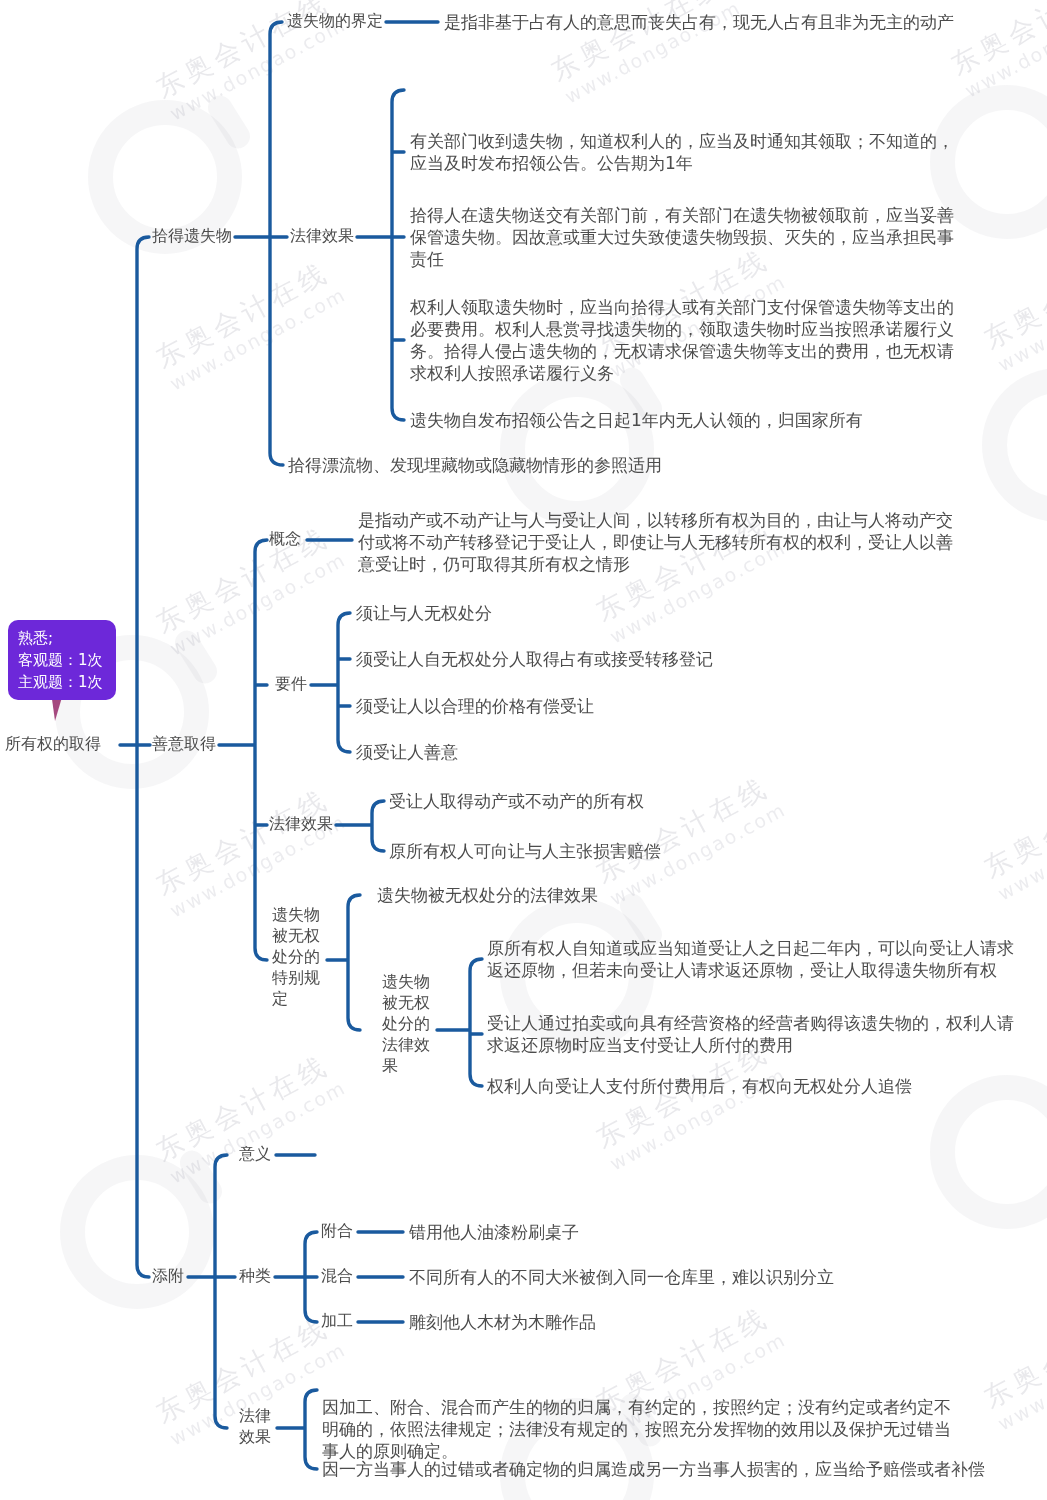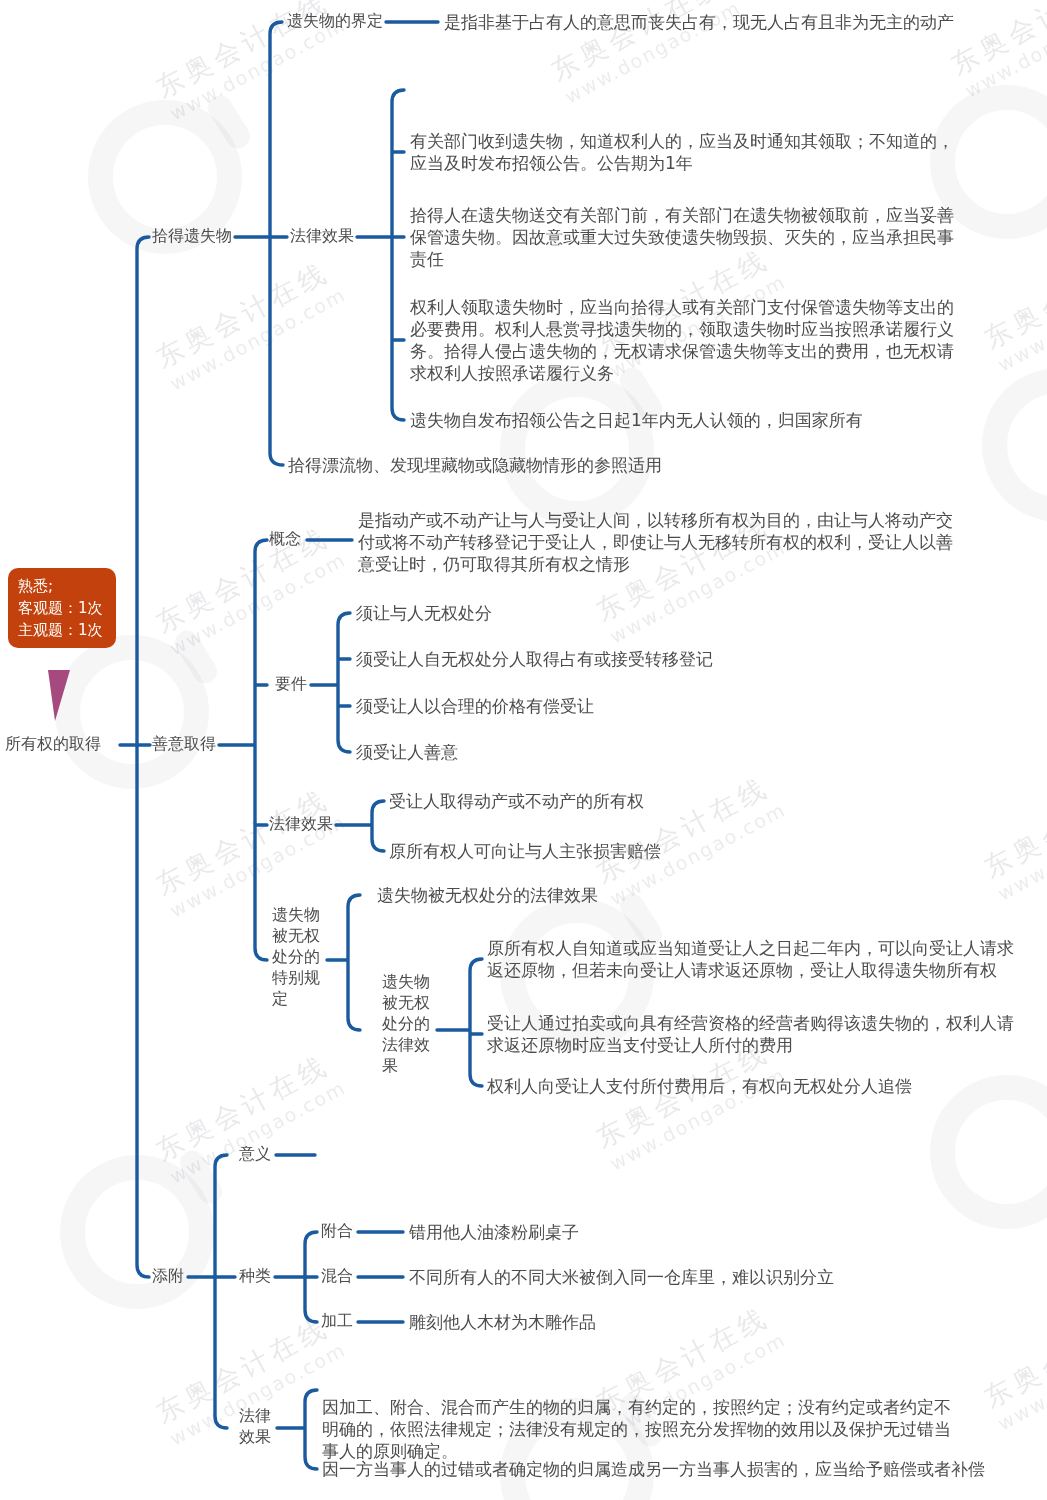--- a/index.html
+++ b/index.html
@@ -13,21 +13,21 @@
   .wm-o::after{content:"";position:absolute;right:-24px;top:-32px;width:24px;height:58px;border-radius:12px;
         background:rgba(150,150,162,0.09);transform:rotate(-32deg);}
   
   .links{position:absolute;left:0;top:0;z-index:2;}
   
   .node{position:absolute;z-index:3;transform:translateY(-50%);color:#4c4c4c;white-space:nowrap;}
   .label{font-size:16px;line-height:21px;font-family:Liberation Mono, monospace;}
   .leaf{font-size:17px;line-height:22px;}
   .wrap{white-space:normal;}
   
-  .badge{position:absolute;z-index:4;left:8px;top:568px;background:#c2410c;color:#ffffff;
+  .badge{position:absolute;z-index:4;left:8px;top:620px;background:#6d28d9;color:#ffffff;
          font-size:15px;line-height:22px;padding:7px 10px 7px 10px;border-radius:10px;min-width:88px;}
   .badge div{white-space:nowrap;}
   .badge-tail{position:absolute;z-index:3;left:48px;top:670px;width:0;height:0;
          border-left:7px solid transparent;border-right:15px solid transparent;border-top:51px solid #a5497f;}
 </style>
 </head>
 <body>
 
 <div class="canvas">
 

